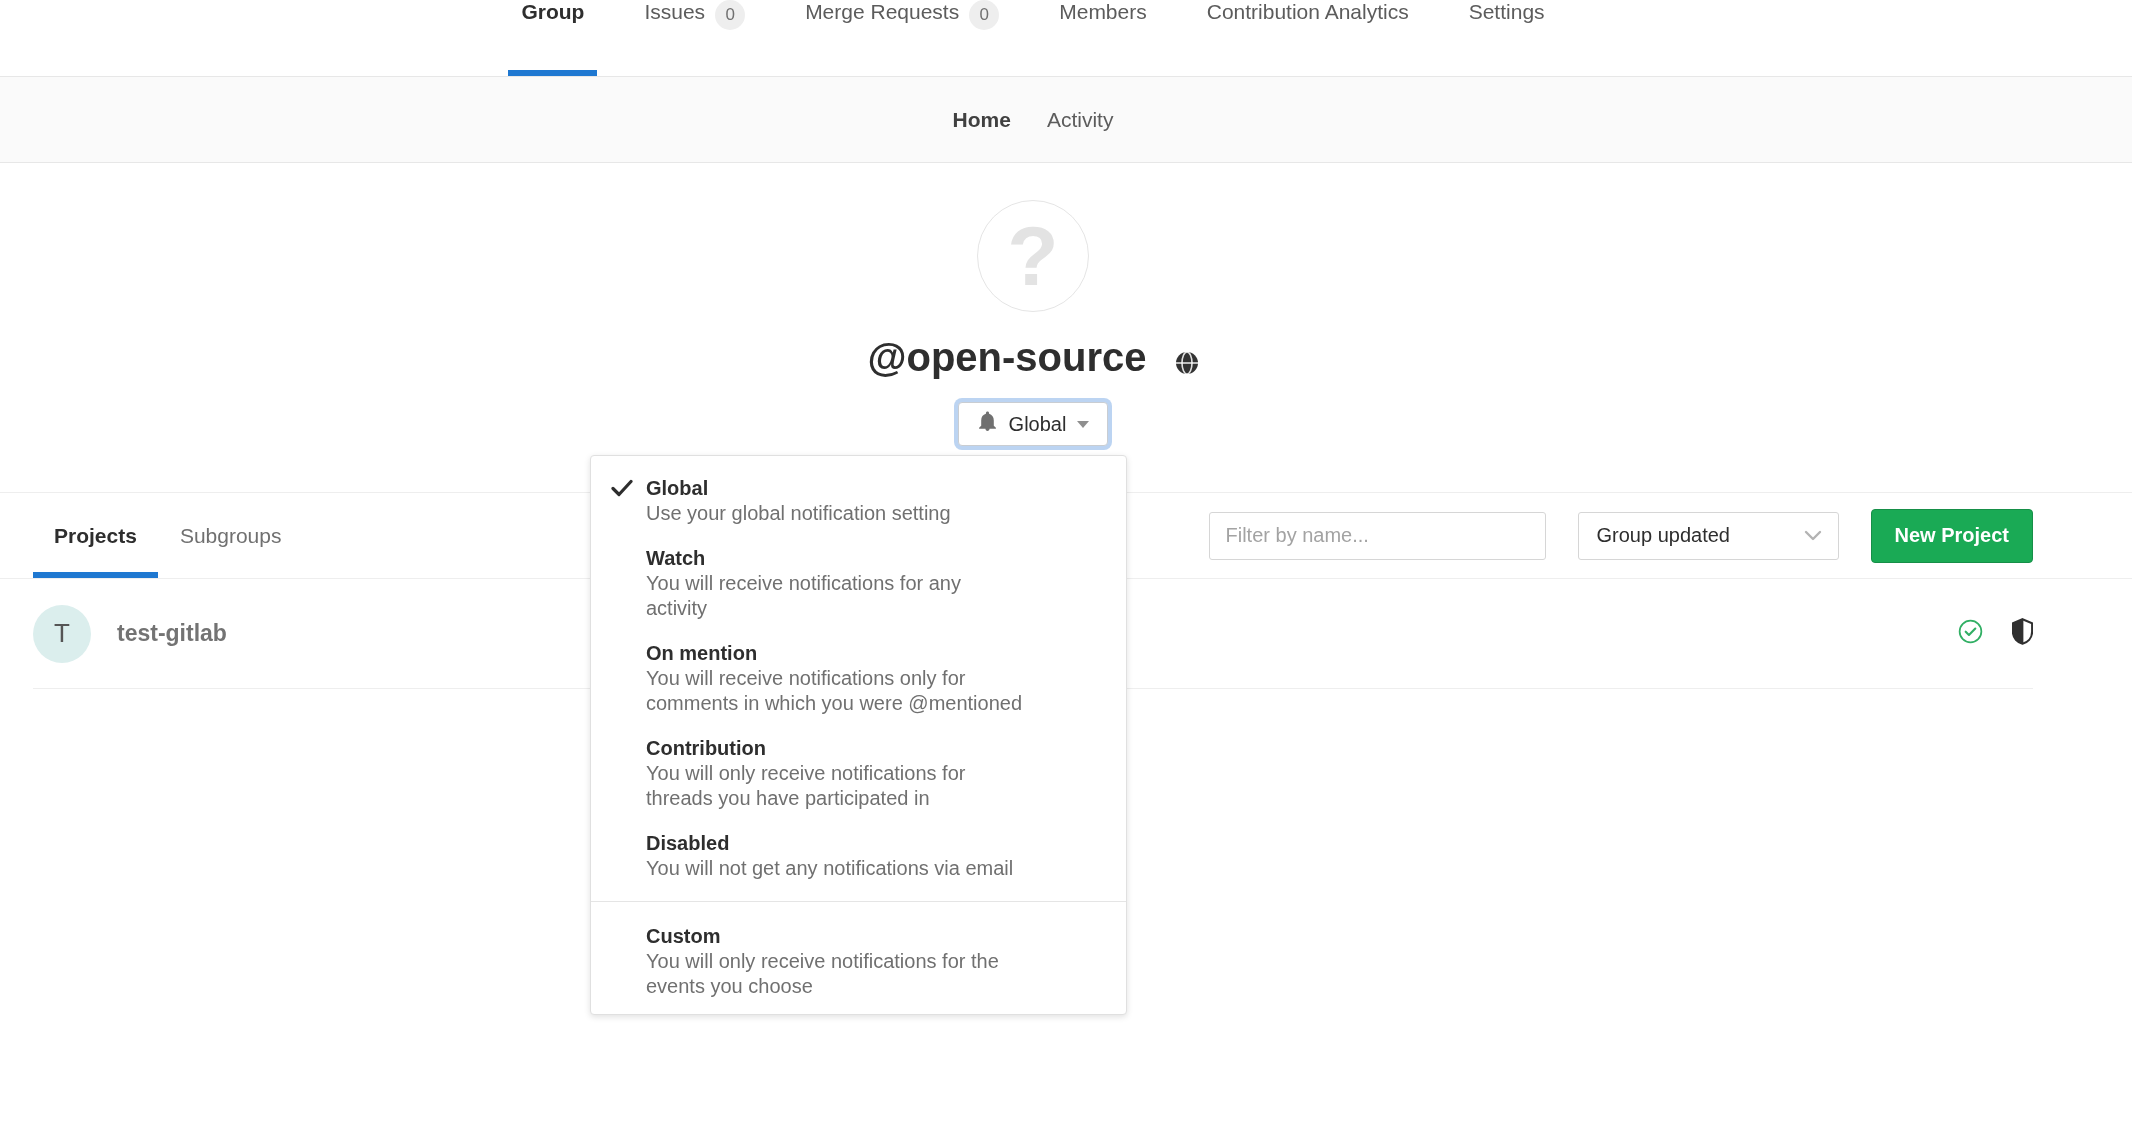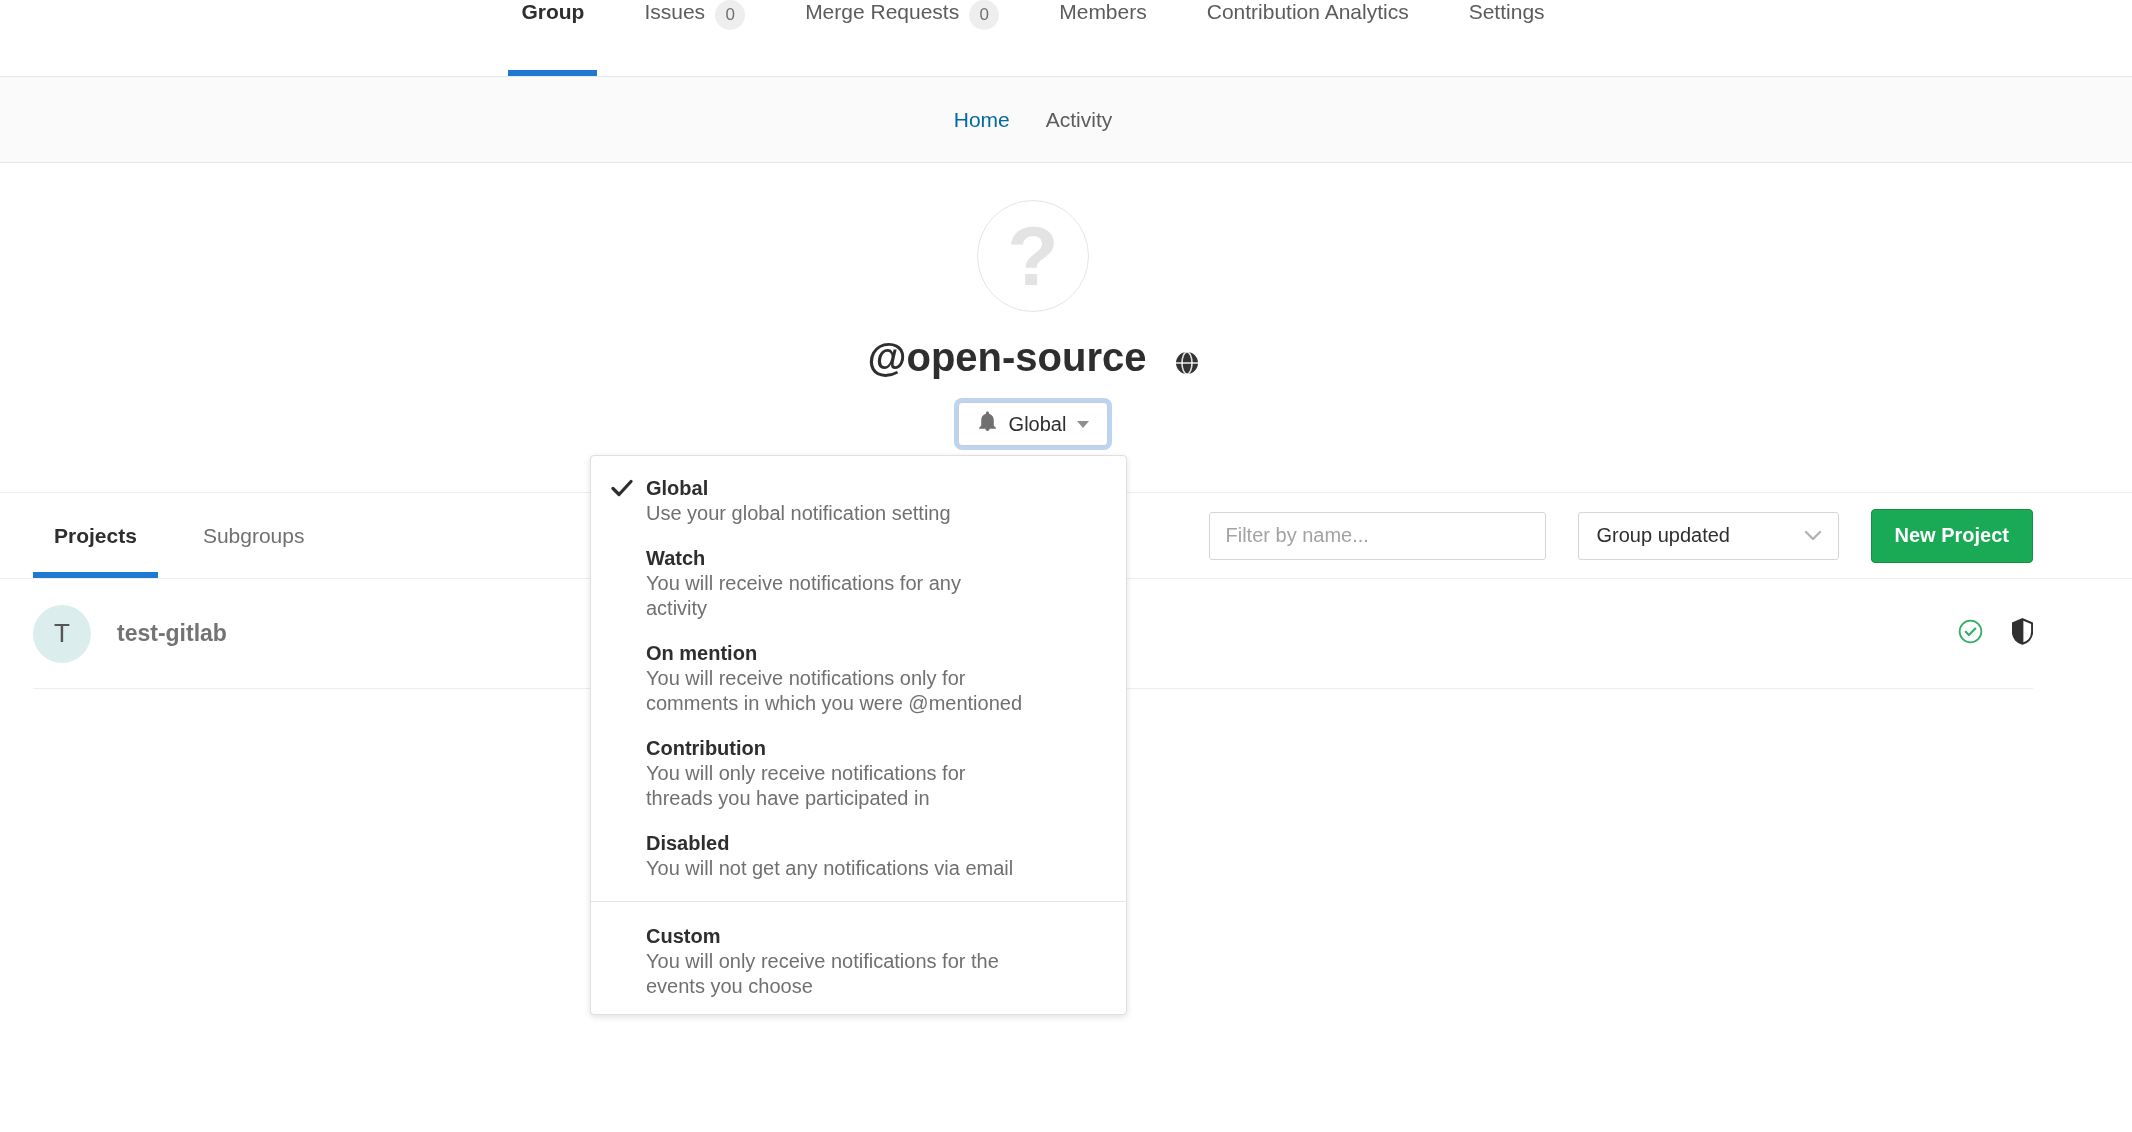--- a/index.html
+++ b/index.html
@@ -30,21 +30,21 @@
     padding: 0 6px; border-radius: 16px; background: #eeeeee; color: #707070;
     font-size: 17px; text-align: center;
   }
 
   
   .subnav {
     height: 86px; background: #fafafa; border-bottom: 1px solid #e7e7e7;
   }
   .subnav-inner { height: 100%; display: flex; justify-content: center; align-items: center; gap: 36px; }
   .subnav-item { font-size: 21px; color: #5c5c5c; cursor: pointer; }
-  .subnav-item.active { color: #0369a1; font-weight: 400; }
+  .subnav-item.active { color: #404040; font-weight: 700; }
 
   
   .hero { height: 330px; border-bottom: 1px solid #eeeeee; text-align: center; padding-top: 37px; }
   .hero-avatar {
     width: 112px; height: 112px; border-radius: 50%; border: 1px solid #e5e5e5;
     margin: 0 auto; display: flex; align-items: center; justify-content: center;
     font-size: 84px; font-weight: 600; color: #e3e3e3; background: #fff;
   }
   .hero-title {
     margin-top: 22px; font-size: 40px; font-weight: 600; line-height: 46px;
@@ -61,21 +61,21 @@
   .caret-down {
     width: 0; height: 0; border-left: 6px solid transparent;
     border-right: 6px solid transparent; border-top: 7px solid #8f8f8f;
   }
 
   
   .toolbar {
     height: 86px; border-bottom: 1px solid #eeeeee;
     display: flex; align-items: stretch;
   }
-  .proj-tabs { display: flex; align-items: stretch; gap: 24px; }
+  .proj-tabs { display: flex; align-items: stretch; gap: 1px; }
   .proj-tab {
     position: relative; display: flex; align-items: center;
     padding: 0 21px; font-size: 21px; color: #707070; cursor: pointer;
   }
   .proj-tab.active { color: #2e2e2e; font-weight: 700; }
   .proj-tab.active .tab-underline {
     position: absolute; left: 0; right: 0; bottom: 0; height: 6px; background: #1f78d1;
   }
   .toolbar-controls { margin-left: auto; display: flex; align-items: center; gap: 32px; }
   .filter-input {

